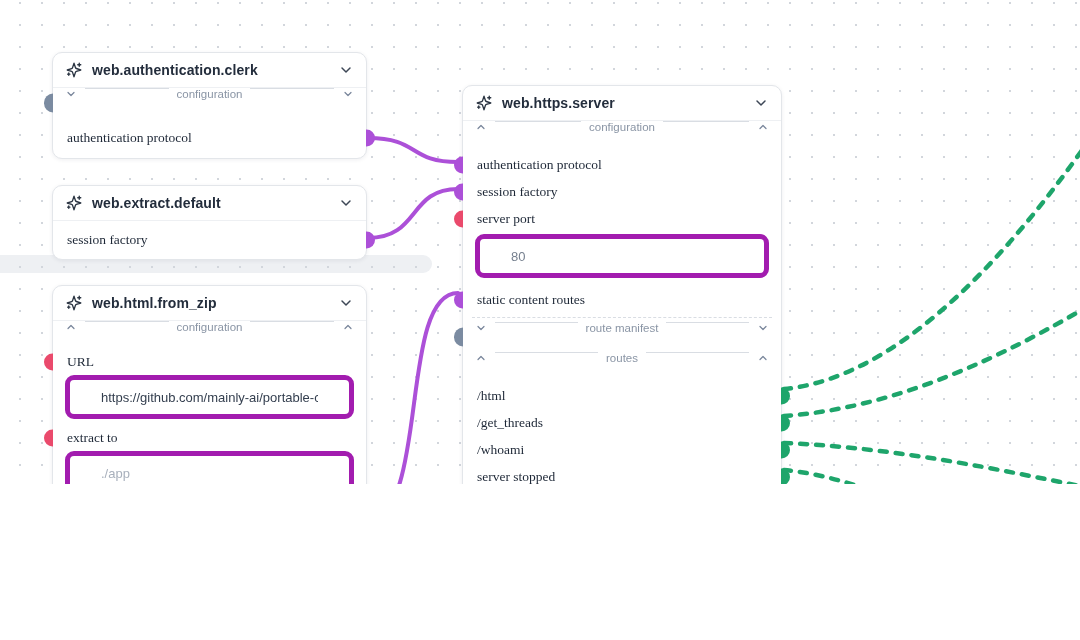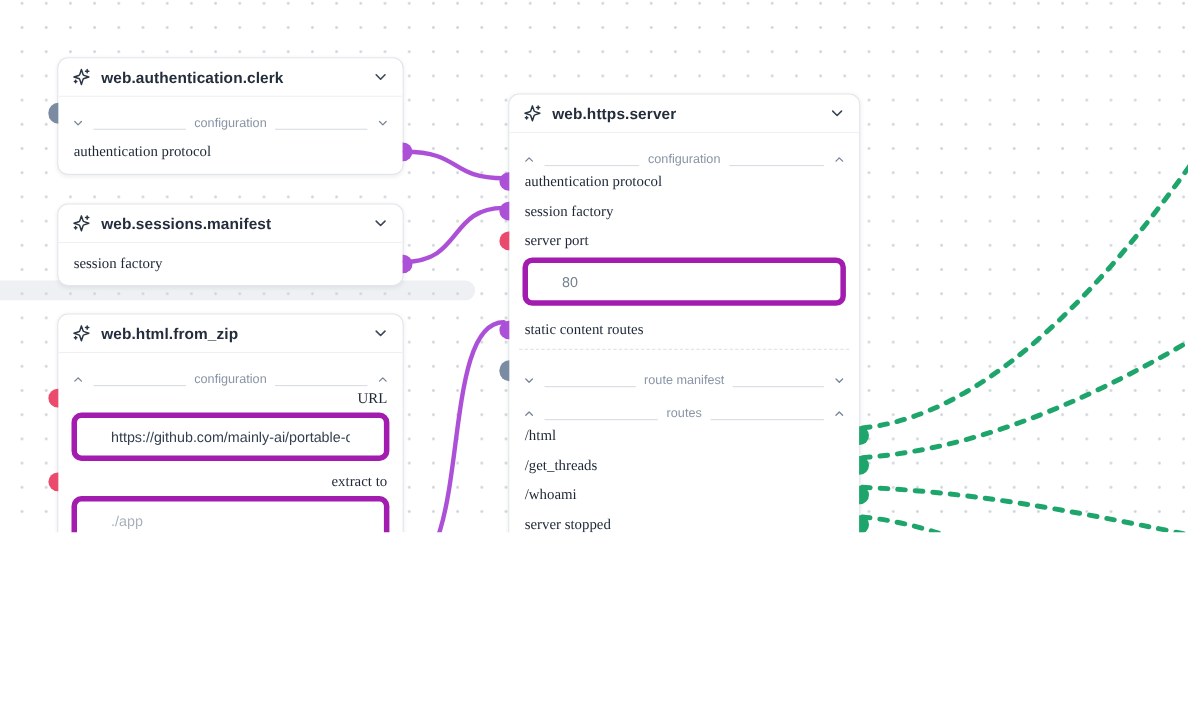--- a/index.html
+++ b/index.html
@@ -12,26 +12,26 @@
     background-image:radial-gradient(circle,#d2d6dc 1.1px,transparent 1.4px);
     background-size:22px 22px;background-position:9px 14px;pointer-events:none;}
   .wires{position:absolute;inset:0;z-index:5;pointer-events:none;}
   .node{position:absolute;z-index:4;background:#fff;border:1px solid #e3e6ea;border-radius:10px;
     box-shadow:0 1px 4px rgba(25,35,55,.07);color:#1d2736;}
   .nhead{display:flex;align-items:center;gap:9px;height:34px;padding:0 12px;border-bottom:1px solid #eef0f3;}
   .ntitle{flex:1;font-size:14px;font-weight:700;color:#232d3c;letter-spacing:.1px;}
   .spark{display:flex;color:#2a3442;}
   .chev{display:flex;color:#78859a;}
   .chev.big{color:#3d4756;}
-  .sect{position:relative;display:flex;align-items:flex-end;height:30px;padding:0 12px;gap:8px;}
+  .sect{position:relative;display:flex;align-items:flex-start;height:30px;padding:0 12px;gap:8px;}
   .sline{flex:1;height:1px;background:#d9dde3;}
   .slabel{font-size:11.5px;color:#8a95a5;}
   .row{position:relative;display:flex;align-items:center;padding:0 14px;font-size:13.5px;font-family:Liberation Serif, serif;}
   .rlabel{color:#1d2736;}
-  .row.h27{height:27px;}.row.h22{height:22px;justify-content:flex-end;}.row.h34{height:34px;}
+  .row.h27{height:27px;}.row.h22{height:22px;}.row.h34{height:34px;}
   .row.h38{height:38px;}.row.h40{height:40px;}
   .p{position:absolute;width:9px;height:17px;top:50%;transform:translateY(-50%);z-index:6;}
   .p.l{left:-9px;border-radius:9px 0 0 9px;}
   .p.r{right:-9px;border-radius:0 9px 9px 0;}
   .p.sec{height:19px;}
   .purple{background:#ac50d8;}.red{background:#ea4a6c;}
   .green{background:#1ea56b;}.slate{background:#7b8ba1;}
   .field{display:block;box-sizing:border-box;width:calc(100% - 24px);margin:2px 12px 8px;height:44px;
     border:5px solid #a21caf;border-radius:9px;padding:0 31px;font-size:13px;outline:none;
     font-family:"Liberation Sans",sans-serif;color:#333e4e;background:#fff;white-space:nowrap;overflow:hidden;}
@@ -97,21 +97,21 @@
   </div>
 
   <div class="node" style="left:52px;top:185px;width:313px;">
     <div class="nhead">
       <span class="spark">
         <svg width="18" height="18" viewBox="0 0 24 24" fill="none" stroke="currentColor" stroke-width="1.8" stroke-linejoin="round" stroke-linecap="round">
             <path d="M12 3l1.9 5.7a2 2 0 0 0 1.3 1.3L21 12l-5.8 1.9a2 2 0 0 0-1.3 1.3L12 21l-1.9-5.8a2 2 0 0 0-1.3-1.3L3 12l5.8-1.9a2 2 0 0 0 1.3-1.3L12 3z"></path>
             <path d="M19 3v4M21 5h-4M5 16v3M6.5 17.5h-3"></path>
           </svg>
       </span>
-      <span class="ntitle">web.sessions.manifest</span>
+      <span class="ntitle">web.extract.default</span>
       <span class="chev big">
         <svg width="16" height="16" viewBox="0 0 24 24" fill="none" stroke="currentColor" stroke-width="2.2" stroke-linecap="round" stroke-linejoin="round">
             <path d="M6 9l6 6 6-6"></path>
           </svg>
       </span>
     </div>
     <div class="row h38">
       <span class="rlabel">session factory</span>
       <span class="p r purple"></span>
     </div>

